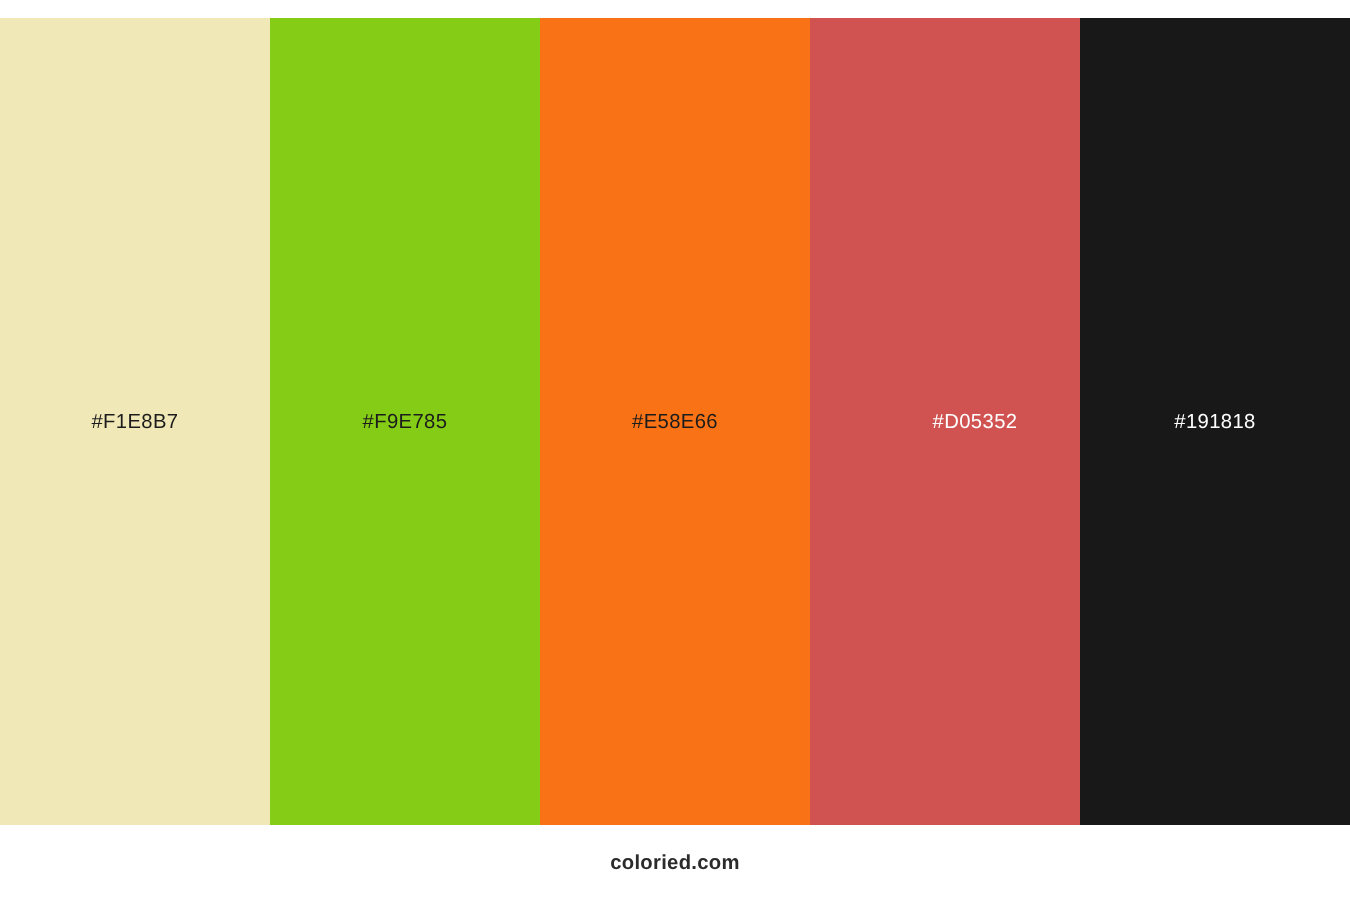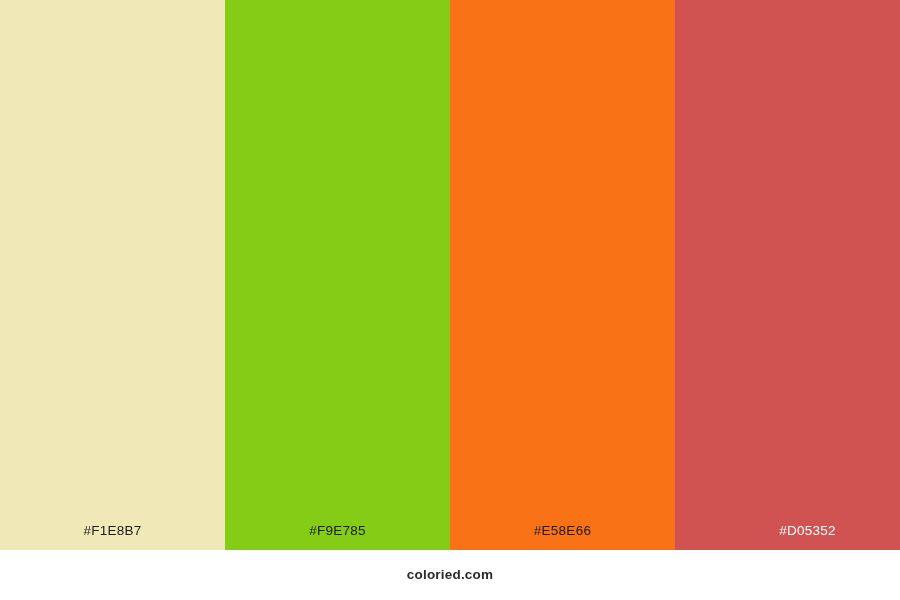--- a/index.html
+++ b/index.html
@@ -30,23 +30,24 @@
     display: flex;
     flex-direction: row;
     flex: 0 0 550px;
   }
   .swatch {
     position: relative;
     flex: 1 1 180px;
     width: 180px;
     height: 550px;
     display: flex;
-    align-items: flex-end;
+    align-items: center;
     justify-content: center;
     box-sizing: border-box;
+    margin-top: 12px;
   }
   .swatch-label {
     display: block;
     width: 100%;
     text-align: center;
     font-size: 13.5px;
     font-weight: 400;
     letter-spacing: 0.25px;
     line-height: 1;
     padding-bottom: 13px;
@@ -94,20 +95,23 @@
     </div>
 
     <div class="swatch" style="background-color: #f97316;">
       <span class="swatch-label label-dark">#E58E66</span>
     </div>
 
     <div class="swatch" style="background-color: rgb(208, 83, 82); padding-left: 40px;">
       <span class="swatch-label label-light">#D05352</span>
     </div>
 
+    <div class="swatch" style="background-color: rgb(25, 24, 24);">
+      <span class="swatch-label label-light">#191818</span>
+    </div>
 
   </div>
 
   <div class="footer-bar">
     <span class="footer-brand">coloried.com</span>
   </div>
 
 </div>
 
 </body></html>

